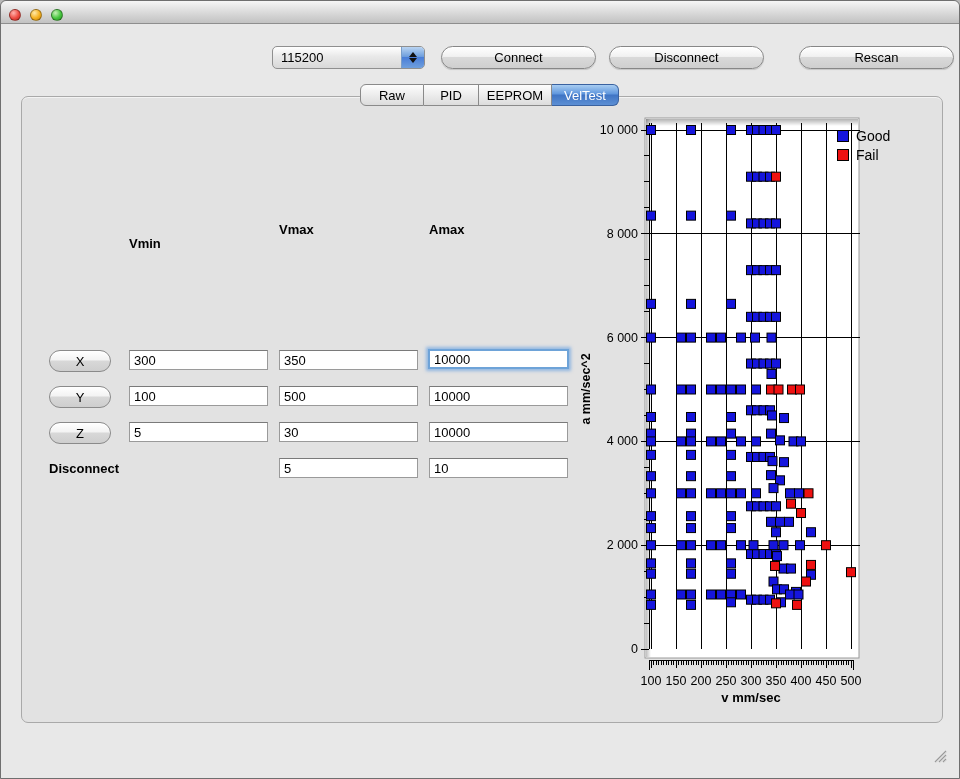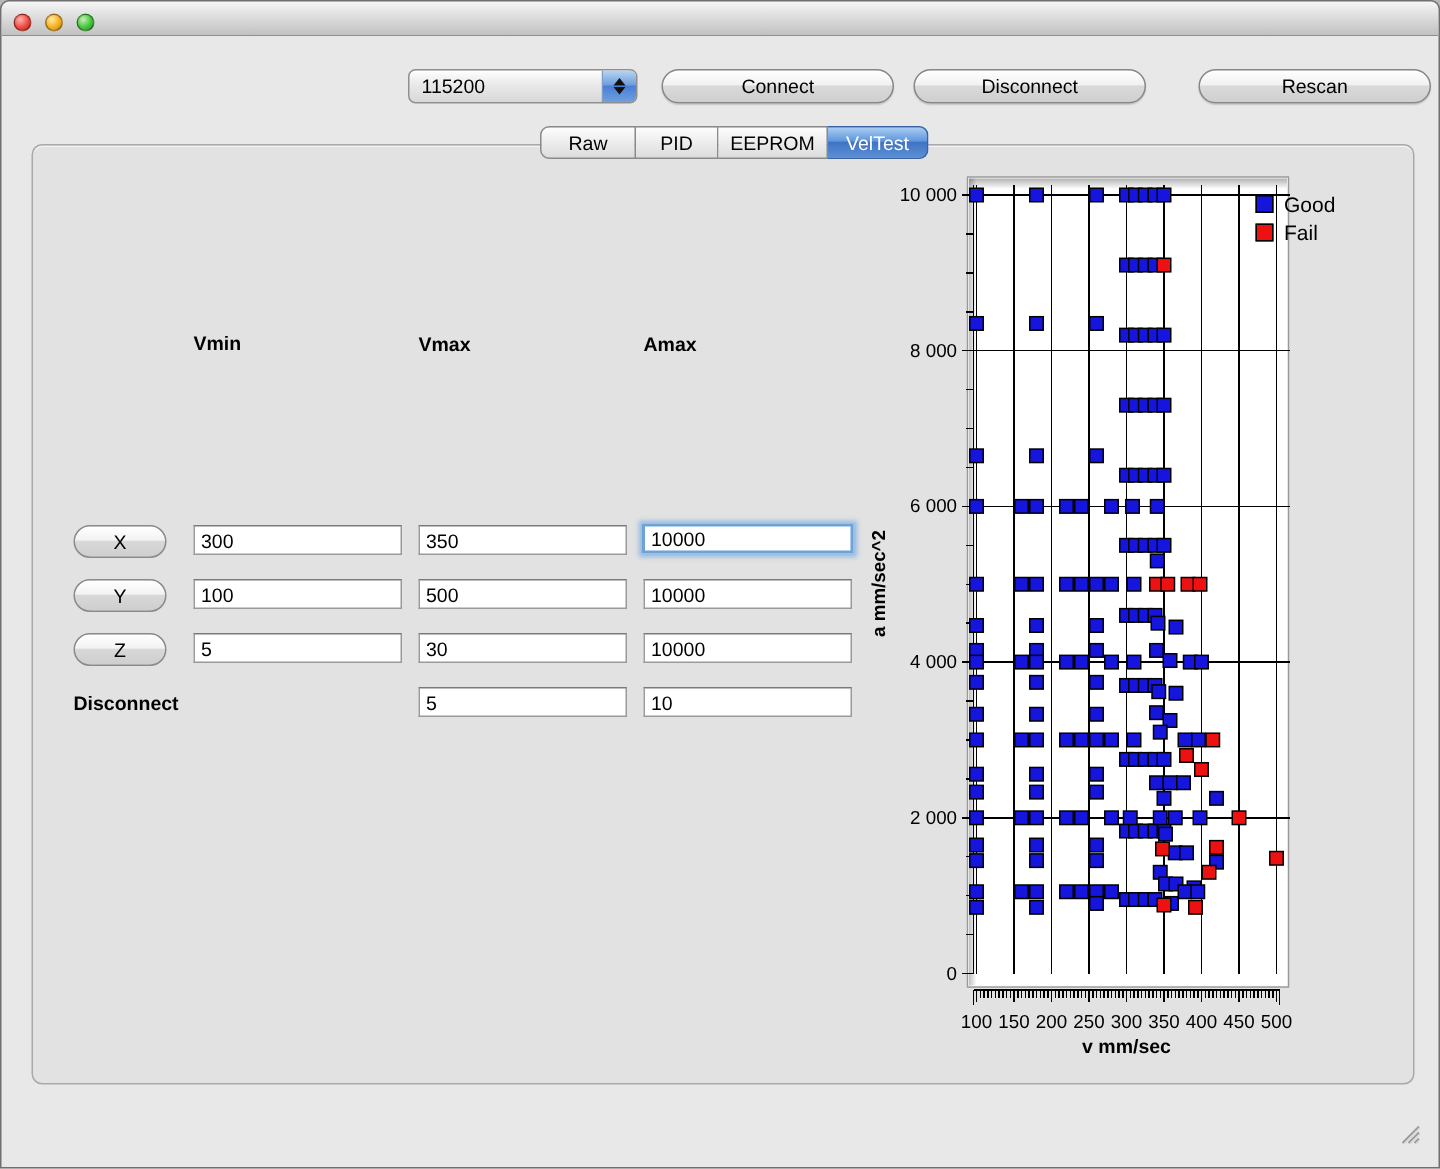--- a/index.html
+++ b/index.html
@@ -72,21 +72,21 @@
   <div class="pillbtn" style="left:798px;width:155px;">Rescan</div>
 
   <div class="panel"></div>
   <div class="tabbar">
     <div class="tab" style="width:64px;">Raw</div>
     <div class="tab" style="width:55px;">PID</div>
     <div class="tab" style="width:73px;">EEPROM</div>
     <div class="tab sel" style="width:67px;">VelTest</div>
   </div>
 
-  <div class="collabel" style="left:128px;top:220px;">Vmin</div>
+  <div class="collabel" style="left:128px;top:235px;">Vmin</div>
   <div class="collabel" style="left:278px;top:221px;">Vmax</div>
   <div class="collabel" style="left:428px;top:221px;">Amax</div>
 
   <div class="axisbtn" style="top:349px;">X</div>
   <input class="field" style="left: 128px; top: 349px;" value="300">
   <input class="field" style="left: 278px; top: 349px;" value="350">
   <input class="field focused" style="left: 427px; top: 348px; width: 141px;" value="10000">
 
   <div class="axisbtn" style="top:385px;">Y</div>
   <input class="field" style="left: 128px; top: 385px;" value="100">

